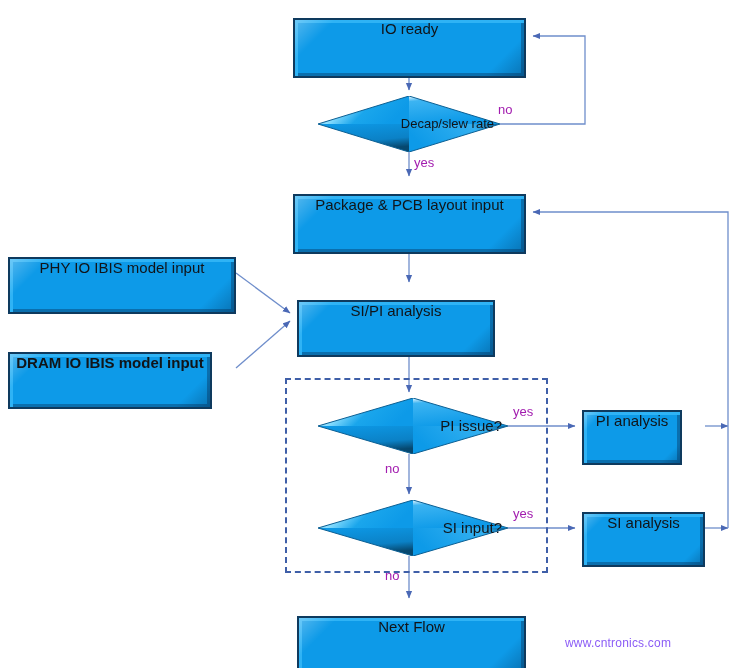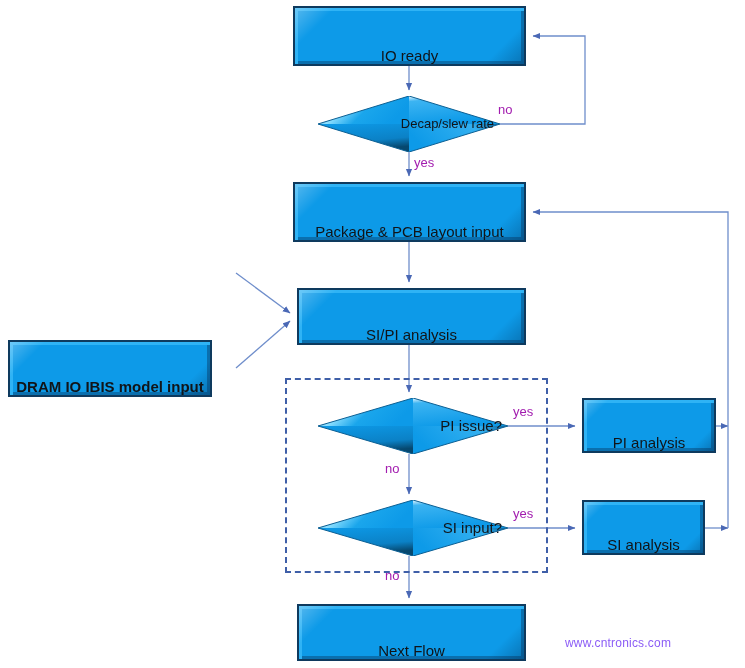--- a/index.html
+++ b/index.html
@@ -27,27 +27,28 @@
     pointer-events: none;
   }
 
   
   .node-box {
     position: absolute;
     box-sizing: border-box;
     border: 2px solid #0e3a5e;
     background: #0d9ae8;
     display: flex;
-    align-items: flex-end;
+    align-items: flex-start;
     justify-content: center;
     
     box-shadow:
       inset 3px 3px 0 0 #2fb3f5,
       inset -3px -3px 0 0 #0a6fae,
       inset 0 0 0 5px rgba(0,0,0,0);
+    margin-top: 12px;
   }
   .node-box .bevel-tl {
     position: absolute;
     left: 0; top: 0; right: 0; bottom: 0;
     pointer-events: none;
     background:
       linear-gradient(135deg, rgba(255,255,255,0.30) 0%, rgba(255,255,255,0.0) 14%),
       linear-gradient(315deg, rgba(0,40,80,0.34) 0%, rgba(0,40,80,0.0) 14%);
   }
   .node-label {
@@ -189,27 +190,31 @@
       <polygon points="91,0 182,28 91,56 0,28" fill="none" stroke="#0b5f93" stroke-width="1"></polygon>
     </svg>
     <span class="node-label small">Decap/slew rate</span>
   </div>
 
   <div class="node-box" style="left:293px; top:182px; width:233px; height:60px;">
     <span class="bevel-tl"></span>
     <span class="node-label">Package &amp; PCB layout input</span>
   </div>
 
+  <div class="node-box" style="left:8px; top:245px; width:228px; height:57px;">
+    <span class="bevel-tl"></span>
+    <span class="node-label">PHY IO IBIS model input</span>
+  </div>
 
   <div class="node-box" style="left:8px; top:340px; width:204px; height:57px;font-weight:bold;">
     <span class="bevel-tl"></span>
     <span class="node-label">DRAM IO IBIS model input</span>
   </div>
 
-  <div class="node-box" style="left:297px; top:288px; width:229px; height:57px;">
+  <div class="node-box" style="left:297px; top:288px; width:198px; height:57px;">
     <span class="bevel-tl"></span>
     <span class="node-label">SI/PI analysis</span>
   </div>
 
   <div class="node-diamond" style="left:318px; top:398px; width:190px; height:56px;">
     <svg class="dia-shape" viewBox="0 0 190 56" preserveAspectRatio="none">
       <polygon points="95,0 95,28 0,28" fill="url(#diaGradLeft)"></polygon>
       <polygon points="95,0 190,28 95,28" fill="url(#diaGradTop)"></polygon>
       <polygon points="0,28 95,28 95,56" fill="url(#diaGradBottom)"></polygon>
       <polygon points="95,28 190,28 95,56" fill="url(#diaGradRight)"></polygon>
@@ -222,21 +227,21 @@
     <svg class="dia-shape" viewBox="0 0 190 56" preserveAspectRatio="none">
       <polygon points="95,0 95,28 0,28" fill="url(#diaGradLeft)"></polygon>
       <polygon points="95,0 190,28 95,28" fill="url(#diaGradTop)"></polygon>
       <polygon points="0,28 95,28 95,56" fill="url(#diaGradBottom)"></polygon>
       <polygon points="95,28 190,28 95,56" fill="url(#diaGradRight)"></polygon>
       <polygon points="95,0 190,28 95,56 0,28" fill="none" stroke="#0b5f93" stroke-width="1"></polygon>
     </svg>
     <span class="node-label">SI input?</span>
   </div>
 
-  <div class="node-box" style="left:582px; top:398px; width:134px; height:55px;">
+  <div class="node-box" style="left:582px; top:398px; width:100px; height:55px;">
     <span class="bevel-tl"></span>
     <span class="node-label">PI analysis</span>
   </div>
 
   <div class="node-box" style="left:297px; top:604px; width:229px; height:57px;">
     <span class="bevel-tl"></span>
     <span class="node-label">Next Flow</span>
   </div>
 
   <div class="node-box" style="left:582px; top:500px; width:123px; height:55px;">

